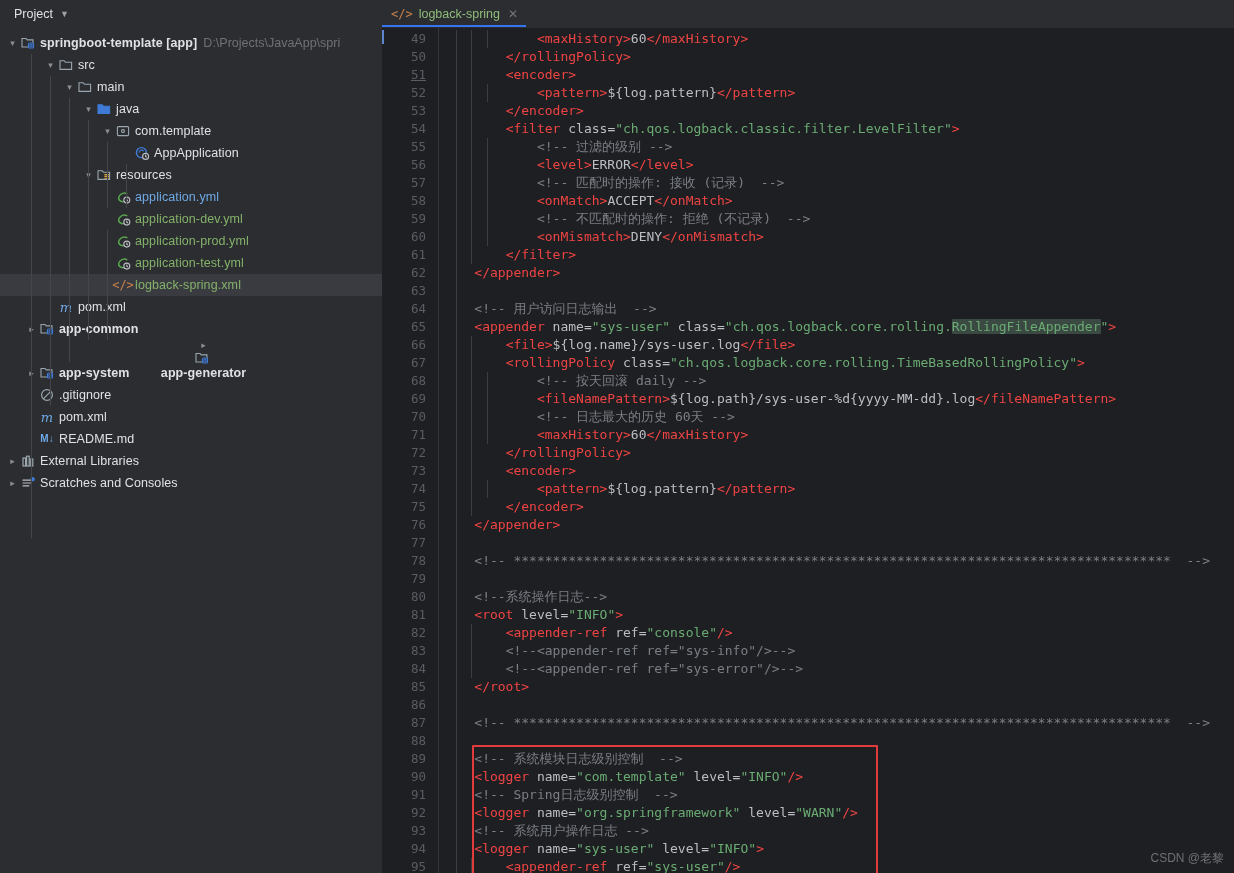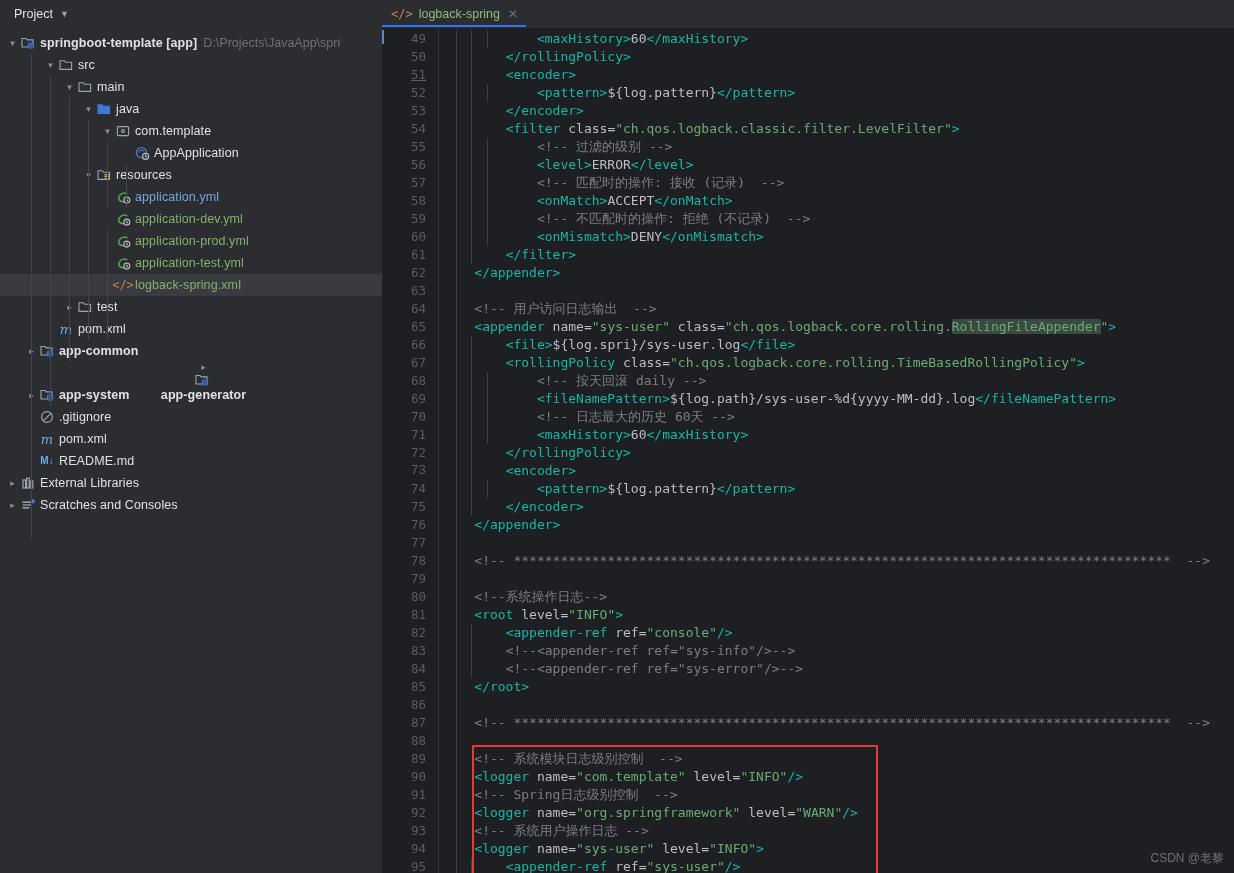--- a/index.html
+++ b/index.html
@@ -77,21 +77,21 @@
   .ln{
     position:absolute;right:13px;color:#595d63;font-size:12.5px;
     text-align:right;line-height:18px;height:18px;
     font-family:"DejaVu Sans Mono","Liberation Mono",monospace;
   }
   .codelines{position:absolute;left:57px;top:0;right:0;top:0;}
   .cl{
     position:absolute;left:0;height:18px;line-height:18px;white-space:pre;
     font-family:"DejaVu Sans Mono","Liberation Mono",monospace;font-size:13px;
   }
-  .tg{color:#14b8a6;}          
+  .tg{color:#ef4444;}          
   .at{color:#bcbec4;}          
   .st{color:#6aab73;}          
   .tx{color:#bcbec4;}          
   .cm{color:#7a7e85;}          
   .hl{background:#3a4a42;border-radius:1px;}
 
   .indent{position:absolute;width:1px;background:#3b3e43;}
 
   .redbox{
     position:absolute;border:2px solid #e33b3b;border-radius:1px;
@@ -231,29 +231,20 @@
             </svg>
           </span>
           <span class="lbl grn">application-test.yml</span>
         </div>
         <div class="row sel" style="padding-left: 101px;">
           <span class="tw"></span>
           <span class="ico">
             <span style="font-family:'DejaVu Sans Mono',monospace;font-size:12px;color:#c9814a;line-height:1">&lt;/&gt;</span>
           </span>
           <span class="lbl grn">logback-spring.xml</span>
-        </div>
-        <div class="row" style="padding-left: 63px;">
-          <span class="tw">▸</span>
-          <span class="ico">
-            <svg class="gi" xmlns="http://www.w3.org/2000/svg" width="16" height="16" viewBox="0 0 16 16">
-              <path d="M2 3.8h4.2l1.3 1.5H13.6V12.4H2z" fill="none" stroke="#9aa7b0" stroke-width="1.1"></path>
-            </svg>
-          </span>
-          <span class="lbl">test</span>
         </div>
         <div class="row" style="padding-left: 44px;">
           <span class="tw"></span>
           <span class="ico">
             <span style="font-family:'DejaVu Serif',serif;font-style:italic;font-size:13px;color:#6fa8e6;line-height:1">m</span>
           </span>
           <span class="lbl">pom.xml</span>
         </div>
         <div class="row" style="padding-left: 25px;">
           <span class="tw">▸</span>
@@ -377,21 +368,21 @@
           <div class="ln" style="top: 254px;">63</div>
           <div class="ln" style="top: 272px;">64</div>
           <div class="ln" style="top: 290px;">65</div>
           <div class="ln" style="top: 308px;">66</div>
           <div class="ln" style="top: 326px;">67</div>
           <div class="ln" style="top: 344px;">68</div>
           <div class="ln" style="top: 362px;">69</div>
           <div class="ln" style="top: 380px;">70</div>
           <div class="ln" style="top: 398px;">71</div>
           <div class="ln" style="top: 416px;">72</div>
-          <div class="ln" style="top: 434px; font-family: Liberation Mono, monospace;">73</div>
+          <div class="ln" style="top: 434px;">73</div>
           <div class="ln" style="top: 452px;">74</div>
           <div class="ln" style="top: 470px;">75</div>
           <div class="ln" style="top: 488px;">76</div>
           <div class="ln" style="top: 506px;">77</div>
           <div class="ln" style="top: 524px;">78</div>
           <div class="ln" style="top: 542px;">79</div>
           <div class="ln" style="top: 560px;">80</div>
           <div class="ln" style="top: 578px;">81</div>
           <div class="ln" style="top: 596px;">82</div>
           <div class="ln" style="top: 614px;">83</div>
@@ -419,21 +410,21 @@
           <div class="cl" style="top: 128px; left: 4px;"><span>            </span><span class="tg">&lt;level&gt;</span><span class="tx">ERROR</span><span class="tg">&lt;/level&gt;</span></div>
           <div class="cl" style="top: 146px; left: 4px;"><span>            </span><span class="cm">&lt;!-- 匹配时的操作: 接收 (记录)  --&gt;</span></div>
           <div class="cl" style="top: 164px; left: 4px;"><span>            </span><span class="tg">&lt;onMatch&gt;</span><span class="tx">ACCEPT</span><span class="tg">&lt;/onMatch&gt;</span></div>
           <div class="cl" style="top: 182px; left: 4px;"><span>            </span><span class="cm">&lt;!-- 不匹配时的操作: 拒绝 (不记录)  --&gt;</span></div>
           <div class="cl" style="top: 200px; left: 4px;"><span>            </span><span class="tg">&lt;onMismatch&gt;</span><span class="tx">DENY</span><span class="tg">&lt;/onMismatch&gt;</span></div>
           <div class="cl" style="top: 218px; left: 4px;"><span>        </span><span class="tg">&lt;/filter&gt;</span></div>
           <div class="cl" style="top: 236px; left: 4px;"><span>    </span><span class="tg">&lt;/appender&gt;</span></div>
           <div class="cl" style="top: 254px; left: 4px;"><span></span></div>
           <div class="cl" style="top: 272px; left: 4px;"><span>    </span><span class="cm">&lt;!-- 用户访问日志输出  --&gt;</span></div>
           <div class="cl" style="top: 290px; left: 4px;"><span>    </span><span class="tg">&lt;appender </span><span class="at">name=</span><span class="st">"sys-user"</span><span class="at"> class=</span><span class="st">"ch.qos.logback.core.rolling.</span><span class="st hl">RollingFileAppender</span><span class="st">"</span><span class="tg">&gt;</span></div>
-          <div class="cl" style="top: 308px; left: 4px;"><span>        </span><span class="tg">&lt;file&gt;</span><span class="tx">${log.spri}/sys-user.log</span><span class="tg">&lt;/file&gt;</span></div>
+          <div class="cl" style="top: 308px; left: 4px;"><span>        </span><span class="tg">&lt;file&gt;</span><span class="tx">${log.name}/sys-user.log</span><span class="tg">&lt;/file&gt;</span></div>
           <div class="cl" style="top: 326px; left: 4px;"><span>        </span><span class="tg">&lt;rollingPolicy </span><span class="at">class=</span><span class="st">"ch.qos.logback.core.rolling.TimeBasedRollingPolicy"</span><span class="tg">&gt;</span></div>
           <div class="cl" style="top: 344px; left: 4px;"><span>            </span><span class="cm">&lt;!-- 按天回滚 daily --&gt;</span></div>
           <div class="cl" style="top: 362px; left: 4px;"><span>            </span><span class="tg">&lt;fileNamePattern&gt;</span><span class="tx">${log.path}/sys-user-%d{yyyy-MM-dd}.log</span><span class="tg">&lt;/fileNamePattern&gt;</span></div>
           <div class="cl" style="top: 380px; left: 4px;"><span>            </span><span class="cm">&lt;!-- 日志最大的历史 60天 --&gt;</span></div>
           <div class="cl" style="top: 398px; left: 4px;"><span>            </span><span class="tg">&lt;maxHistory&gt;</span><span class="tx">60</span><span class="tg">&lt;/maxHistory&gt;</span></div>
           <div class="cl" style="top: 416px; left: 4px;"><span>        </span><span class="tg">&lt;/rollingPolicy&gt;</span></div>
           <div class="cl" style="top: 434px; left: 4px;"><span>        </span><span class="tg">&lt;encoder&gt;</span></div>
           <div class="cl" style="top: 452px; left: 4px;"><span>            </span><span class="tg">&lt;pattern&gt;</span><span class="tx">${log.pattern}</span><span class="tg">&lt;/pattern&gt;</span></div>
           <div class="cl" style="top: 470px; left: 4px;"><span>        </span><span class="tg">&lt;/encoder&gt;</span></div>
           <div class="cl" style="top: 488px; left: 4px;"><span>    </span><span class="tg">&lt;/appender&gt;</span></div>

